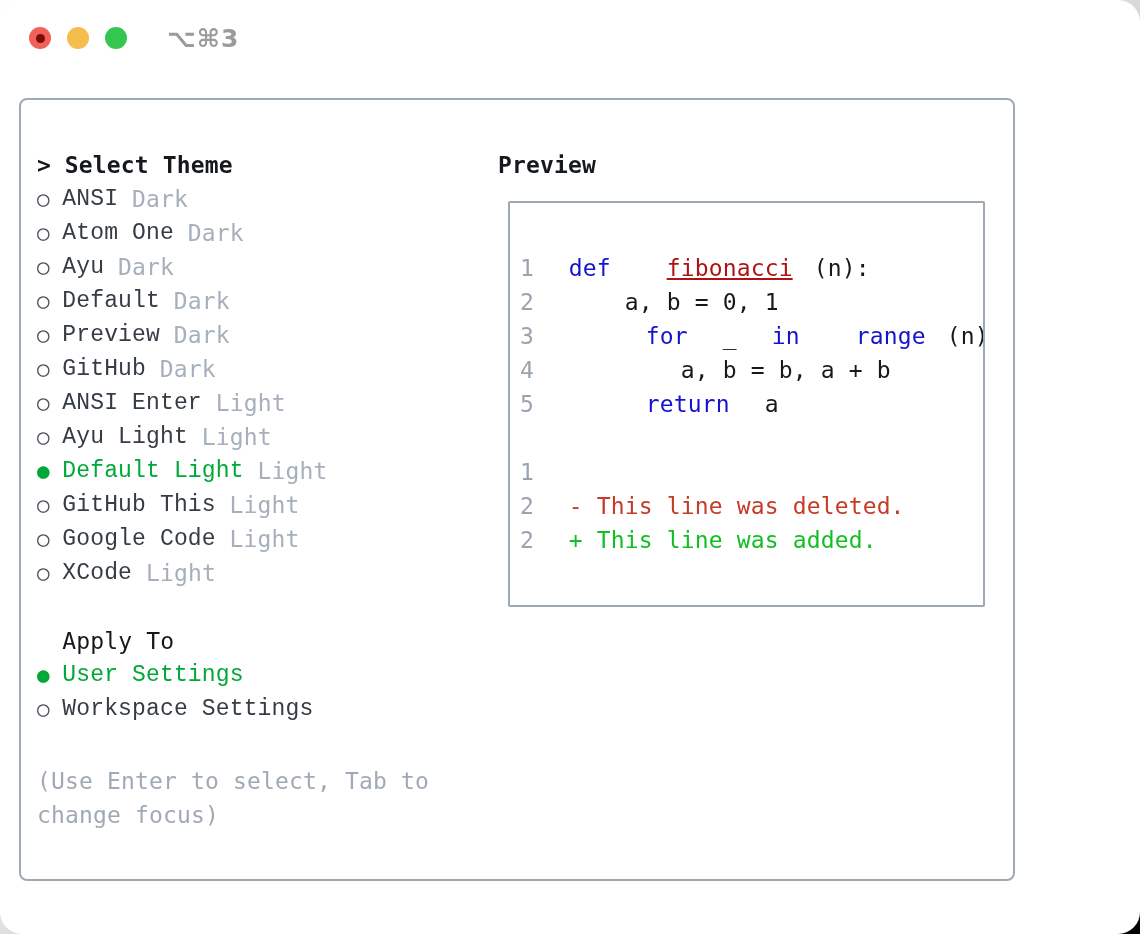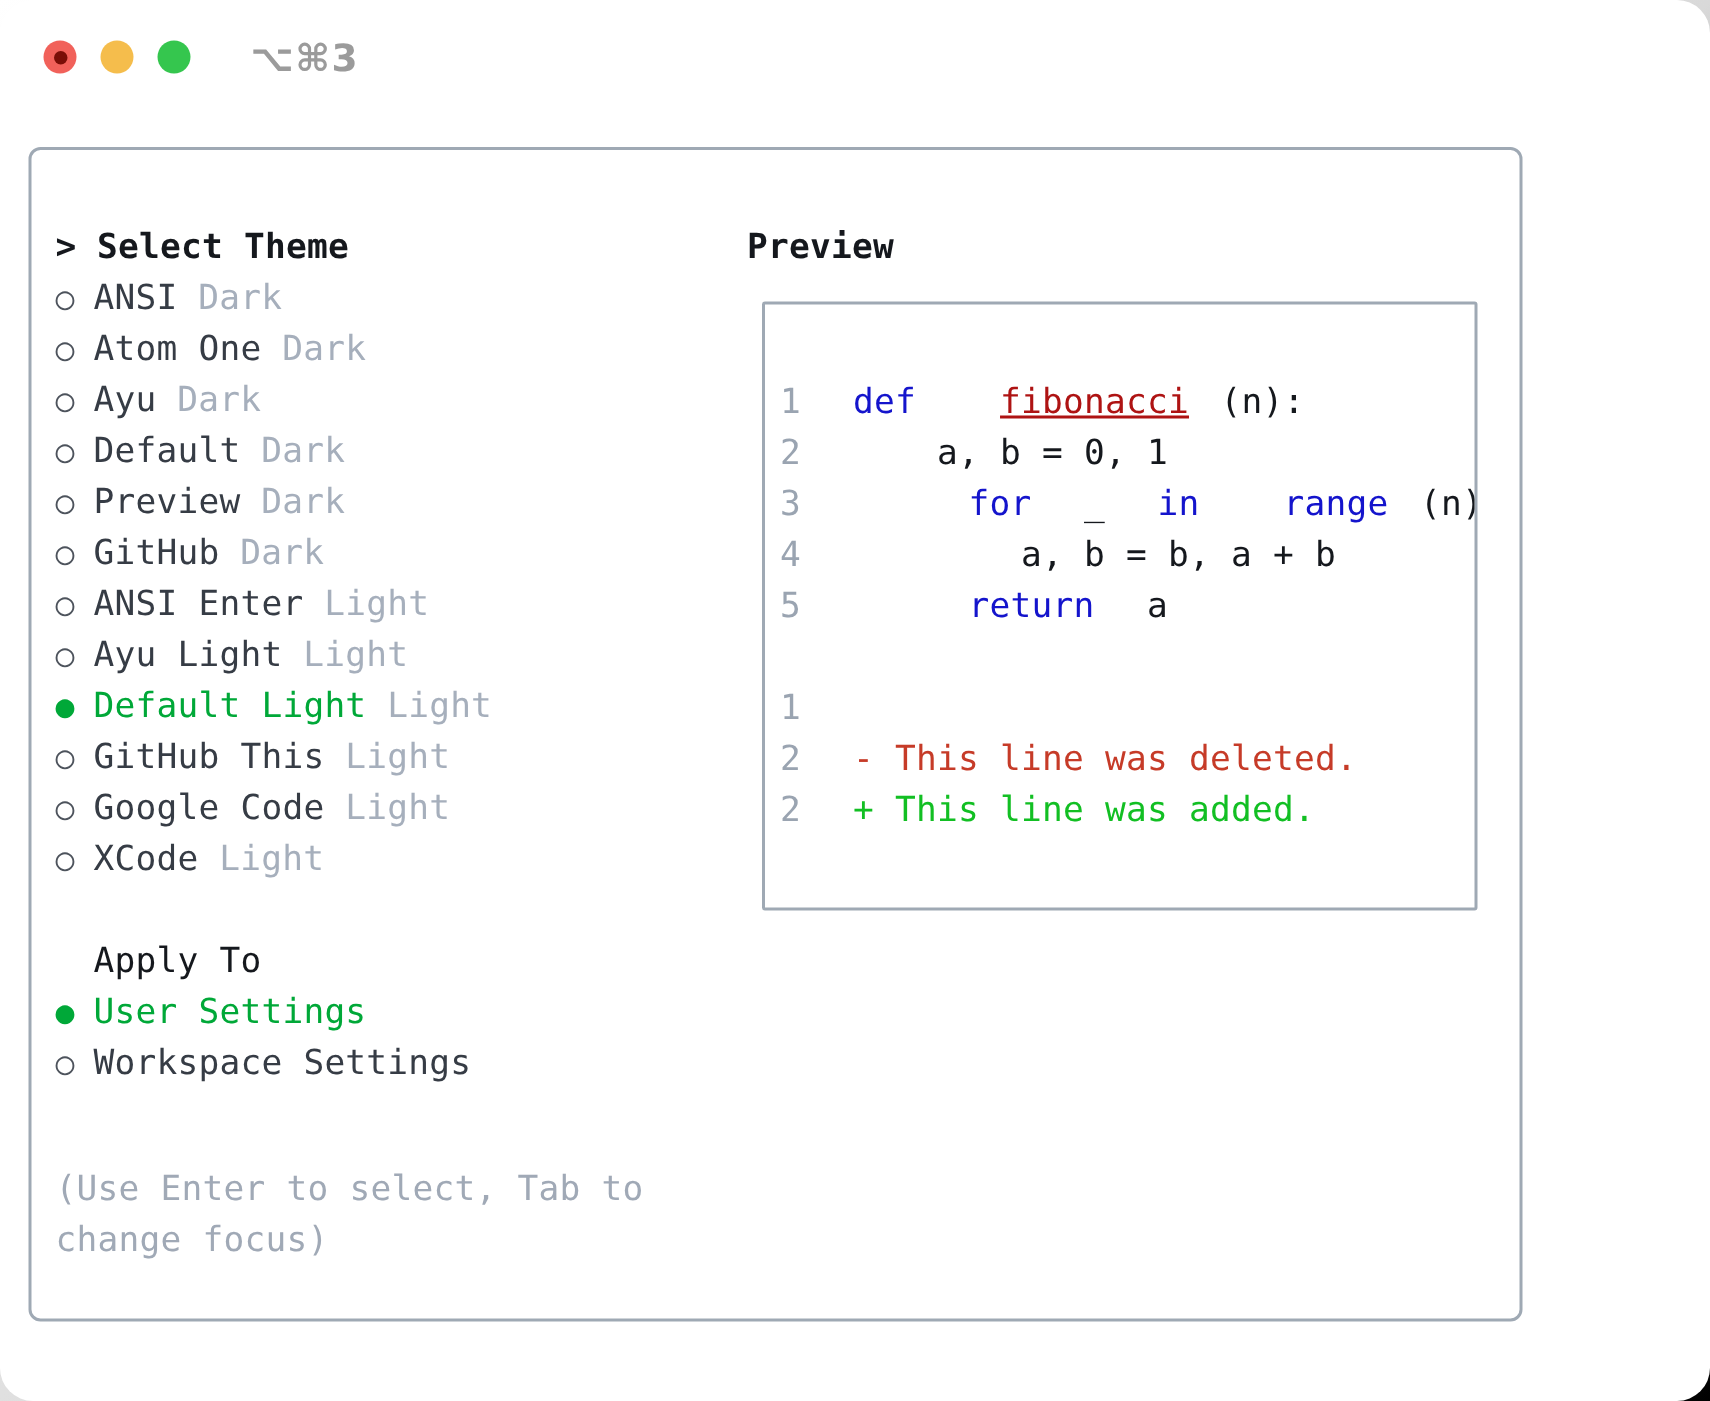--- a/index.html
+++ b/index.html
@@ -43,26 +43,26 @@
   .spacer { height: 34px; }
   .marker {
     flex: 0 0 auto; width: 1ch; margin-right: 1ch;
     color: var(--marker_gray); text-align: left;
     font-family: "DejaVu Sans Mono", "DejaVu Sans", monospace;
     font-size: 21px;
   }
   .header-label { color: var(--header_black); font-weight: 700; }
   .plain-header { color: var(--header_black); }
   .cursor-marker { color: var(--header_black); font-weight: 700; font-size: 23px; }
-  .name, .label { color: var(--text_dark); white-space: pre; }
+  .name, .label { color: var(--text_dark); white-space: pre; font-family: Liberation Mono, monospace; }
   .tag { color: var(--tag_gray); margin-left: 1ch; white-space: pre; }
   .row.selected .marker, .row.selected .name, .row.selected .label { color: var(--selected_green); }
   .left-col { position: absolute; left: 16px; top: 48px; }
   .help {
-    margin-top: 16px; width: 430px;
+    margin-top: 4px; width: 430px;
     font-size: 23px; letter-spacing: 0.15px; line-height: 34px;
     color: var(--help_gray);
   }
   
   .preview-title {
     position: absolute; left: 477px; top: 48px; height: 34px;
     display: flex; align-items: center;
     font-size: 23px; font-weight: 700; color: var(--header_black); letter-spacing: 0.15px;
   }
   .preview-box {

